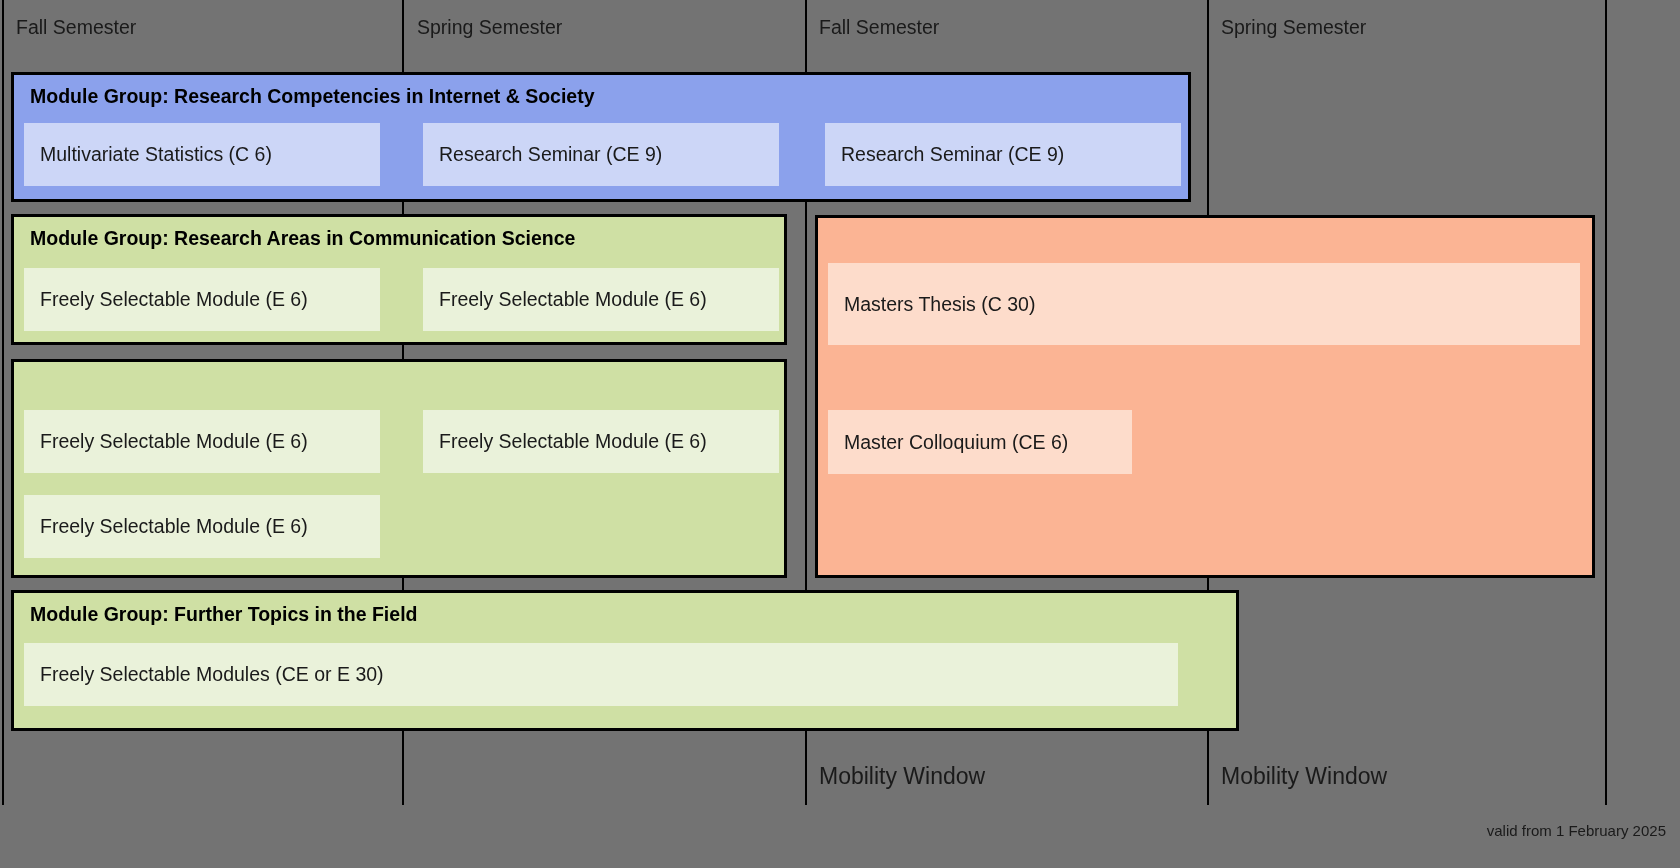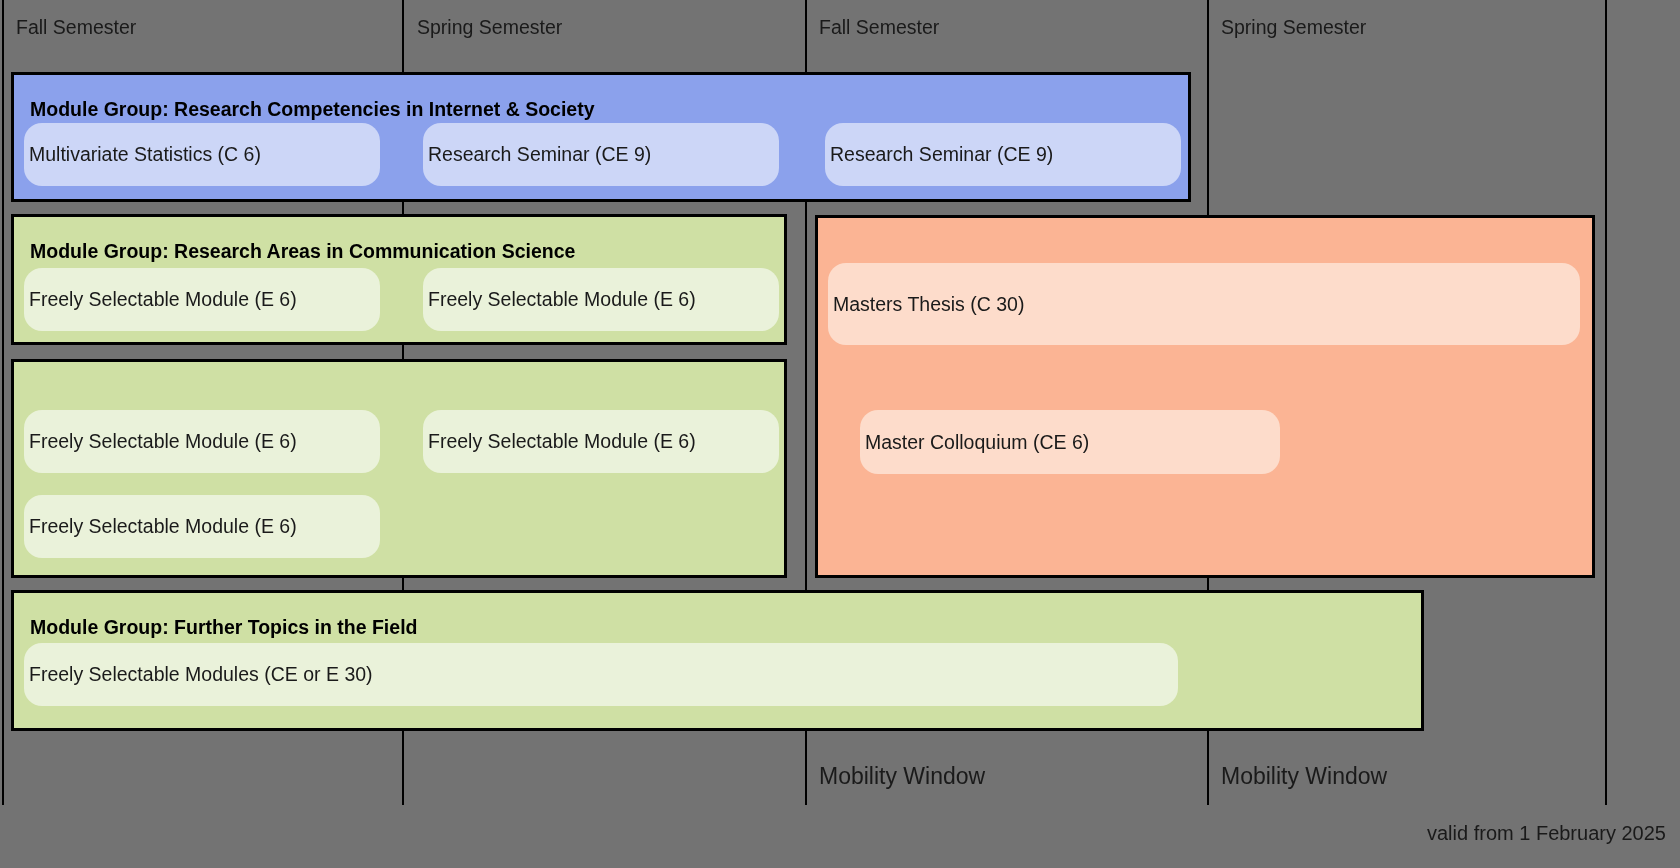--- a/index.html
+++ b/index.html
@@ -12,28 +12,28 @@
   .canvas{
     position:relative; width:1680px; height:868px; background:#737373;
     font-family:"Liberation Sans", sans-serif; color:var(--text); overflow:hidden;
   }
   .vline{position:absolute; top:0; width:2px; height:805px; background:var(--line);}
   .col-header{position:absolute; top:16px; font-size:19.5px; white-space:nowrap;}
   .group{position:absolute; border:3px solid var(--line); box-sizing:border-box;}
   .group.blue{background:var(--blue-group);}
   .group.green{background:var(--green-group);}
   .group.orange{background:var(--orange-group);}
-  .group-title{position:absolute; left:16px; top:23px; font-size:19.5px; font-weight:bold; color:#000; white-space:nowrap;}
-  .module{position:absolute; display:flex; align-items:center; padding-left:5px; box-sizing:border-box; font-size:19.5px; white-space:nowrap;border-radius:18px;}
+  .group-title{position:absolute; left:16px; top:10px; font-size:19.5px; font-weight:bold; color:#000; white-space:nowrap;}
+  .module{position:absolute; display:flex; align-items:center; padding-left:16px; box-sizing:border-box; font-size:19.5px; white-space:nowrap;}
   .blue .module{background:var(--blue-module);}
   .green .module{background:var(--green-module);}
   .orange .module{background:var(--orange-module);}
   .mobility{position:absolute; top:763px; font-size:23px; white-space:nowrap;}
   .footer-left{position:absolute; left:18px; top:822px; font-size:20px; white-space:nowrap;}
-  .footer-right{position:absolute; right:14px; top:822px; font-size:20px; white-space:nowrap;}
+  .footer-right{position:absolute; right:14px; top:822px; font-size:15px; white-space:nowrap;}
 </style>
 </head>
 <body>
 
 <div class="canvas">
 
   <div class="vline" style="left:2px"></div>
   <div class="vline" style="left:402px"></div>
   <div class="vline" style="left:805px"></div>
   <div class="vline" style="left:1207px"></div>
@@ -58,24 +58,24 @@
   </div>
 
   <div class="group green" style="left:11px; top:359px; width:776px; height:219px;">
     <div class="module" style="left:10px;  top:48px;  width:356px; height:63px;">Freely Selectable Module (E 6)</div>
     <div class="module" style="left:409px; top:48px;  width:356px; height:63px;">Freely Selectable Module (E 6)</div>
     <div class="module" style="left:10px;  top:133px; width:356px; height:63px;">Freely Selectable Module (E 6)</div>
   </div>
 
   <div class="group orange" style="left:815px; top:215px; width:780px; height:363px;">
     <div class="module" style="left:10px; top:45px;  width:752px; height:82px;">Masters Thesis (C 30)</div>
-    <div class="module" style="left:10px; top:192px; width:420px; height:64px;margin-left:32px;">Master Colloquium (CE 6)</div>
+    <div class="module" style="left:10px; top:192px; width:304px; height:64px;">Master Colloquium (CE 6)</div>
   </div>
 
-  <div class="group green" style="left:11px; top:590px; width:1413px; height:141px;">
+  <div class="group green" style="left:11px; top:590px; width:1228px; height:141px;">
     <div class="group-title">Module Group: Further Topics in the Field</div>
     <div class="module" style="left:10px; top:50px; width:1154px; height:63px;">Freely Selectable Modules (CE or E 30)</div>
   </div>
 
   <div class="mobility" style="left:819px">Mobility Window</div>
   <div class="mobility" style="left:1221px">Mobility Window</div>
 
   <div class="footer-right">valid from 1 February 2025</div>
 
 </div>

